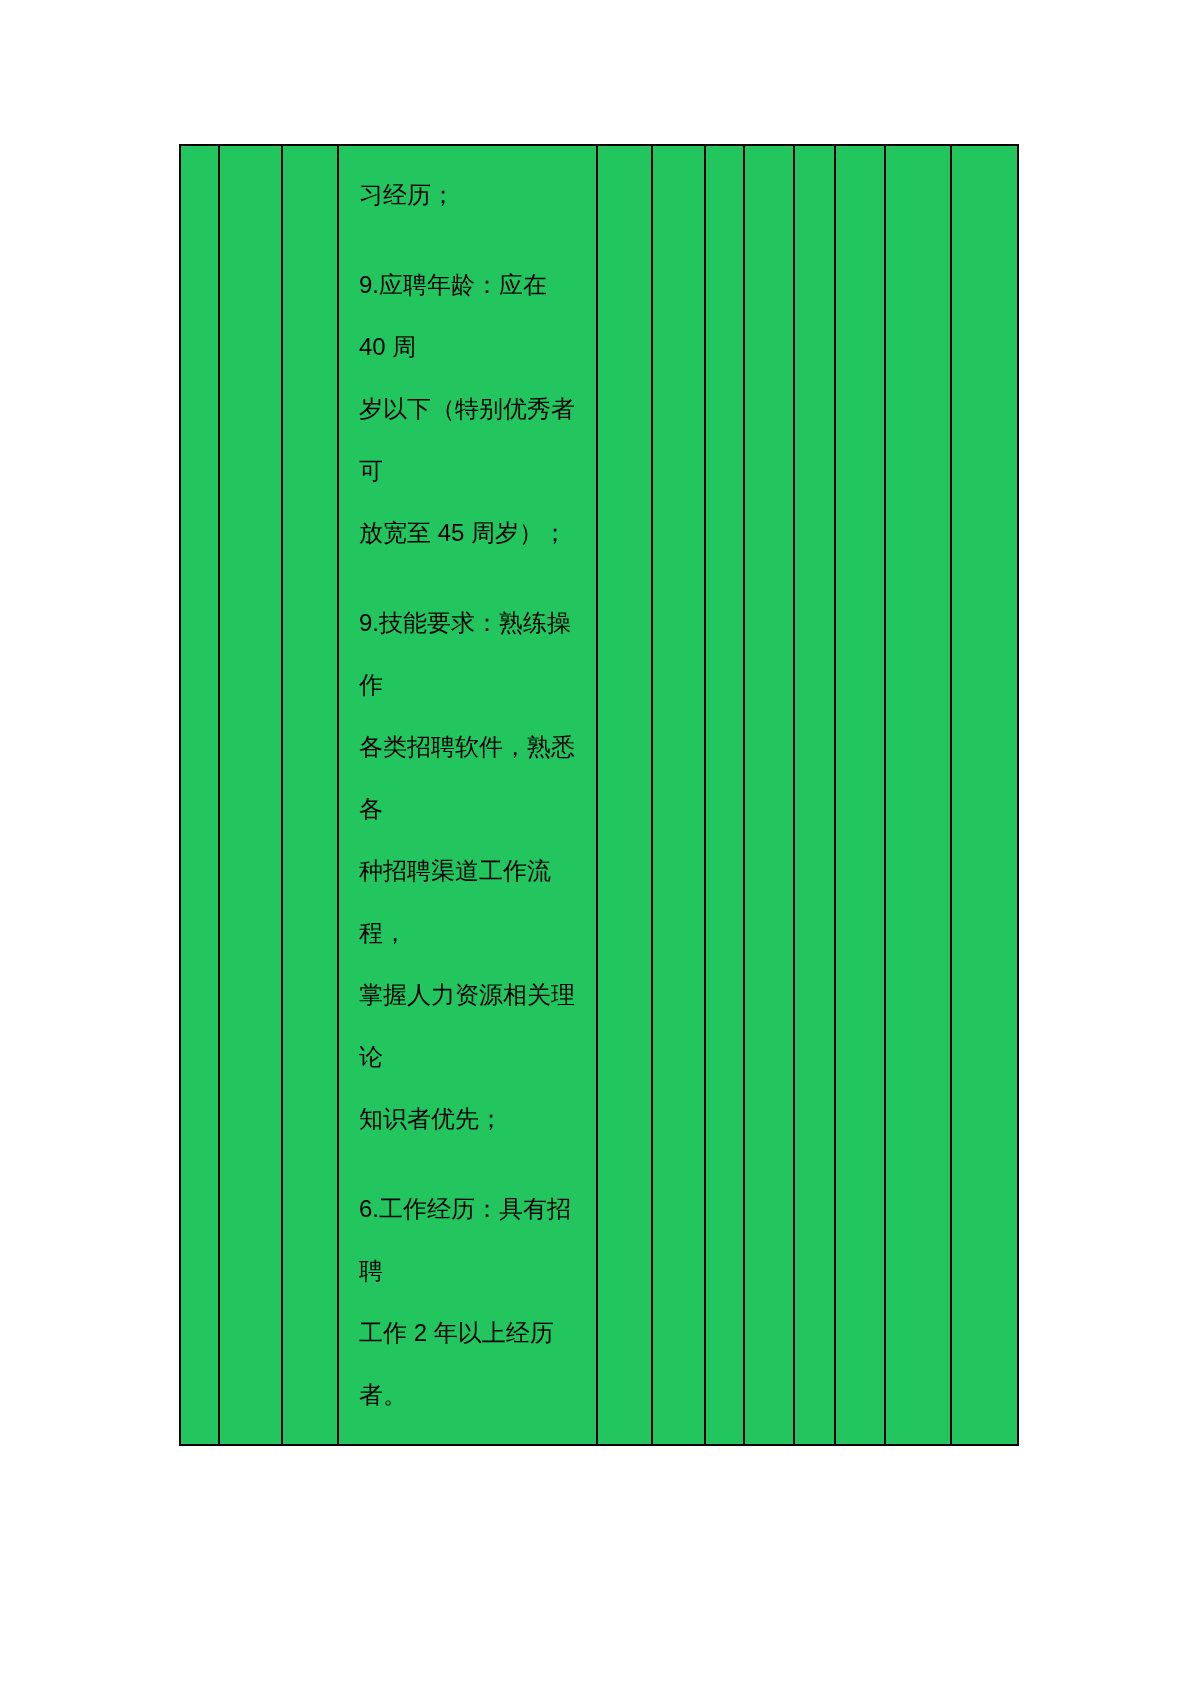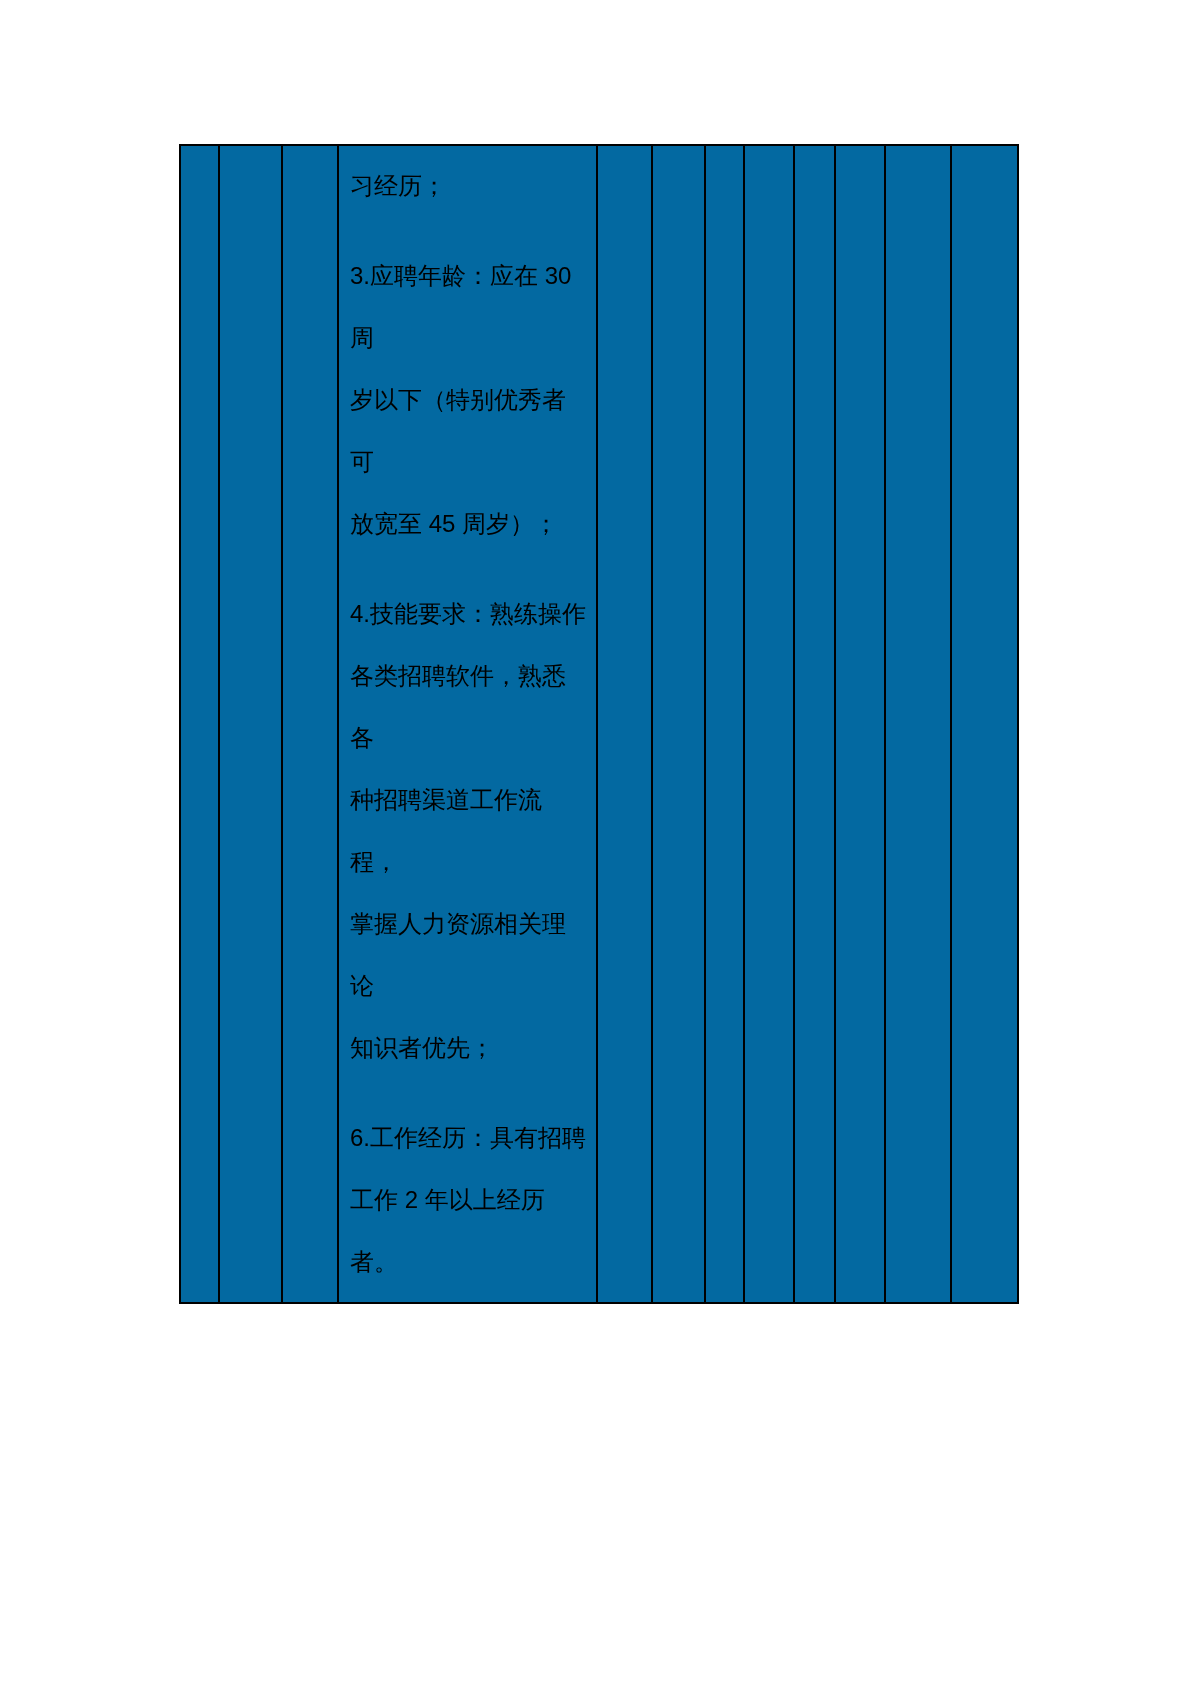--- a/index.html
+++ b/index.html
@@ -18,23 +18,23 @@
   }
   table.doc-table {
     position: absolute;
     left: 179px;
     top: 144px;
     border-collapse: collapse;
     table-layout: fixed;
   }
   table.doc-table td {
     border: 2px solid #000000;
-    padding: 7px;
+    padding: 16px;
     vertical-align: top;
-    background: #0369a1;
+    background: #22c55e;
   }
   td.cell-requirements .cell-inner {
     padding: 2px 3px 2px 4px;
     font-size: 24px;
     line-height: 62px;
     color: #000000;
   }
   p.req-paragraph {
     margin: 0 0 28px 0;
     white-space: pre-line;
@@ -65,24 +65,24 @@
       <col style="width:67px">
     </colgroup>
     <tbody>
         <tr style="height:783px;">
       <td></td>
       <td></td>
       <td></td>
       <td class="cell-requirements">
         <div class="cell-inner">
           <p class="req-paragraph">习经历；</p>
-          <p class="req-paragraph">3.应聘年龄：应在 30 周
+          <p class="req-paragraph">9.应聘年龄：应在 40 周
 岁以下（特别优秀者可
 放宽至 45 周岁）；</p>
-          <p class="req-paragraph">4.技能要求：熟练操作
+          <p class="req-paragraph">9.技能要求：熟练操作
 各类招聘软件，熟悉各
 种招聘渠道工作流程，
 掌握人力资源相关理论
 知识者优先；</p>
           <p class="req-paragraph">6.工作经历：具有招聘
 工作 2 年以上经历者。</p>
         </div>
       </td>
       <td></td>
       <td></td>

